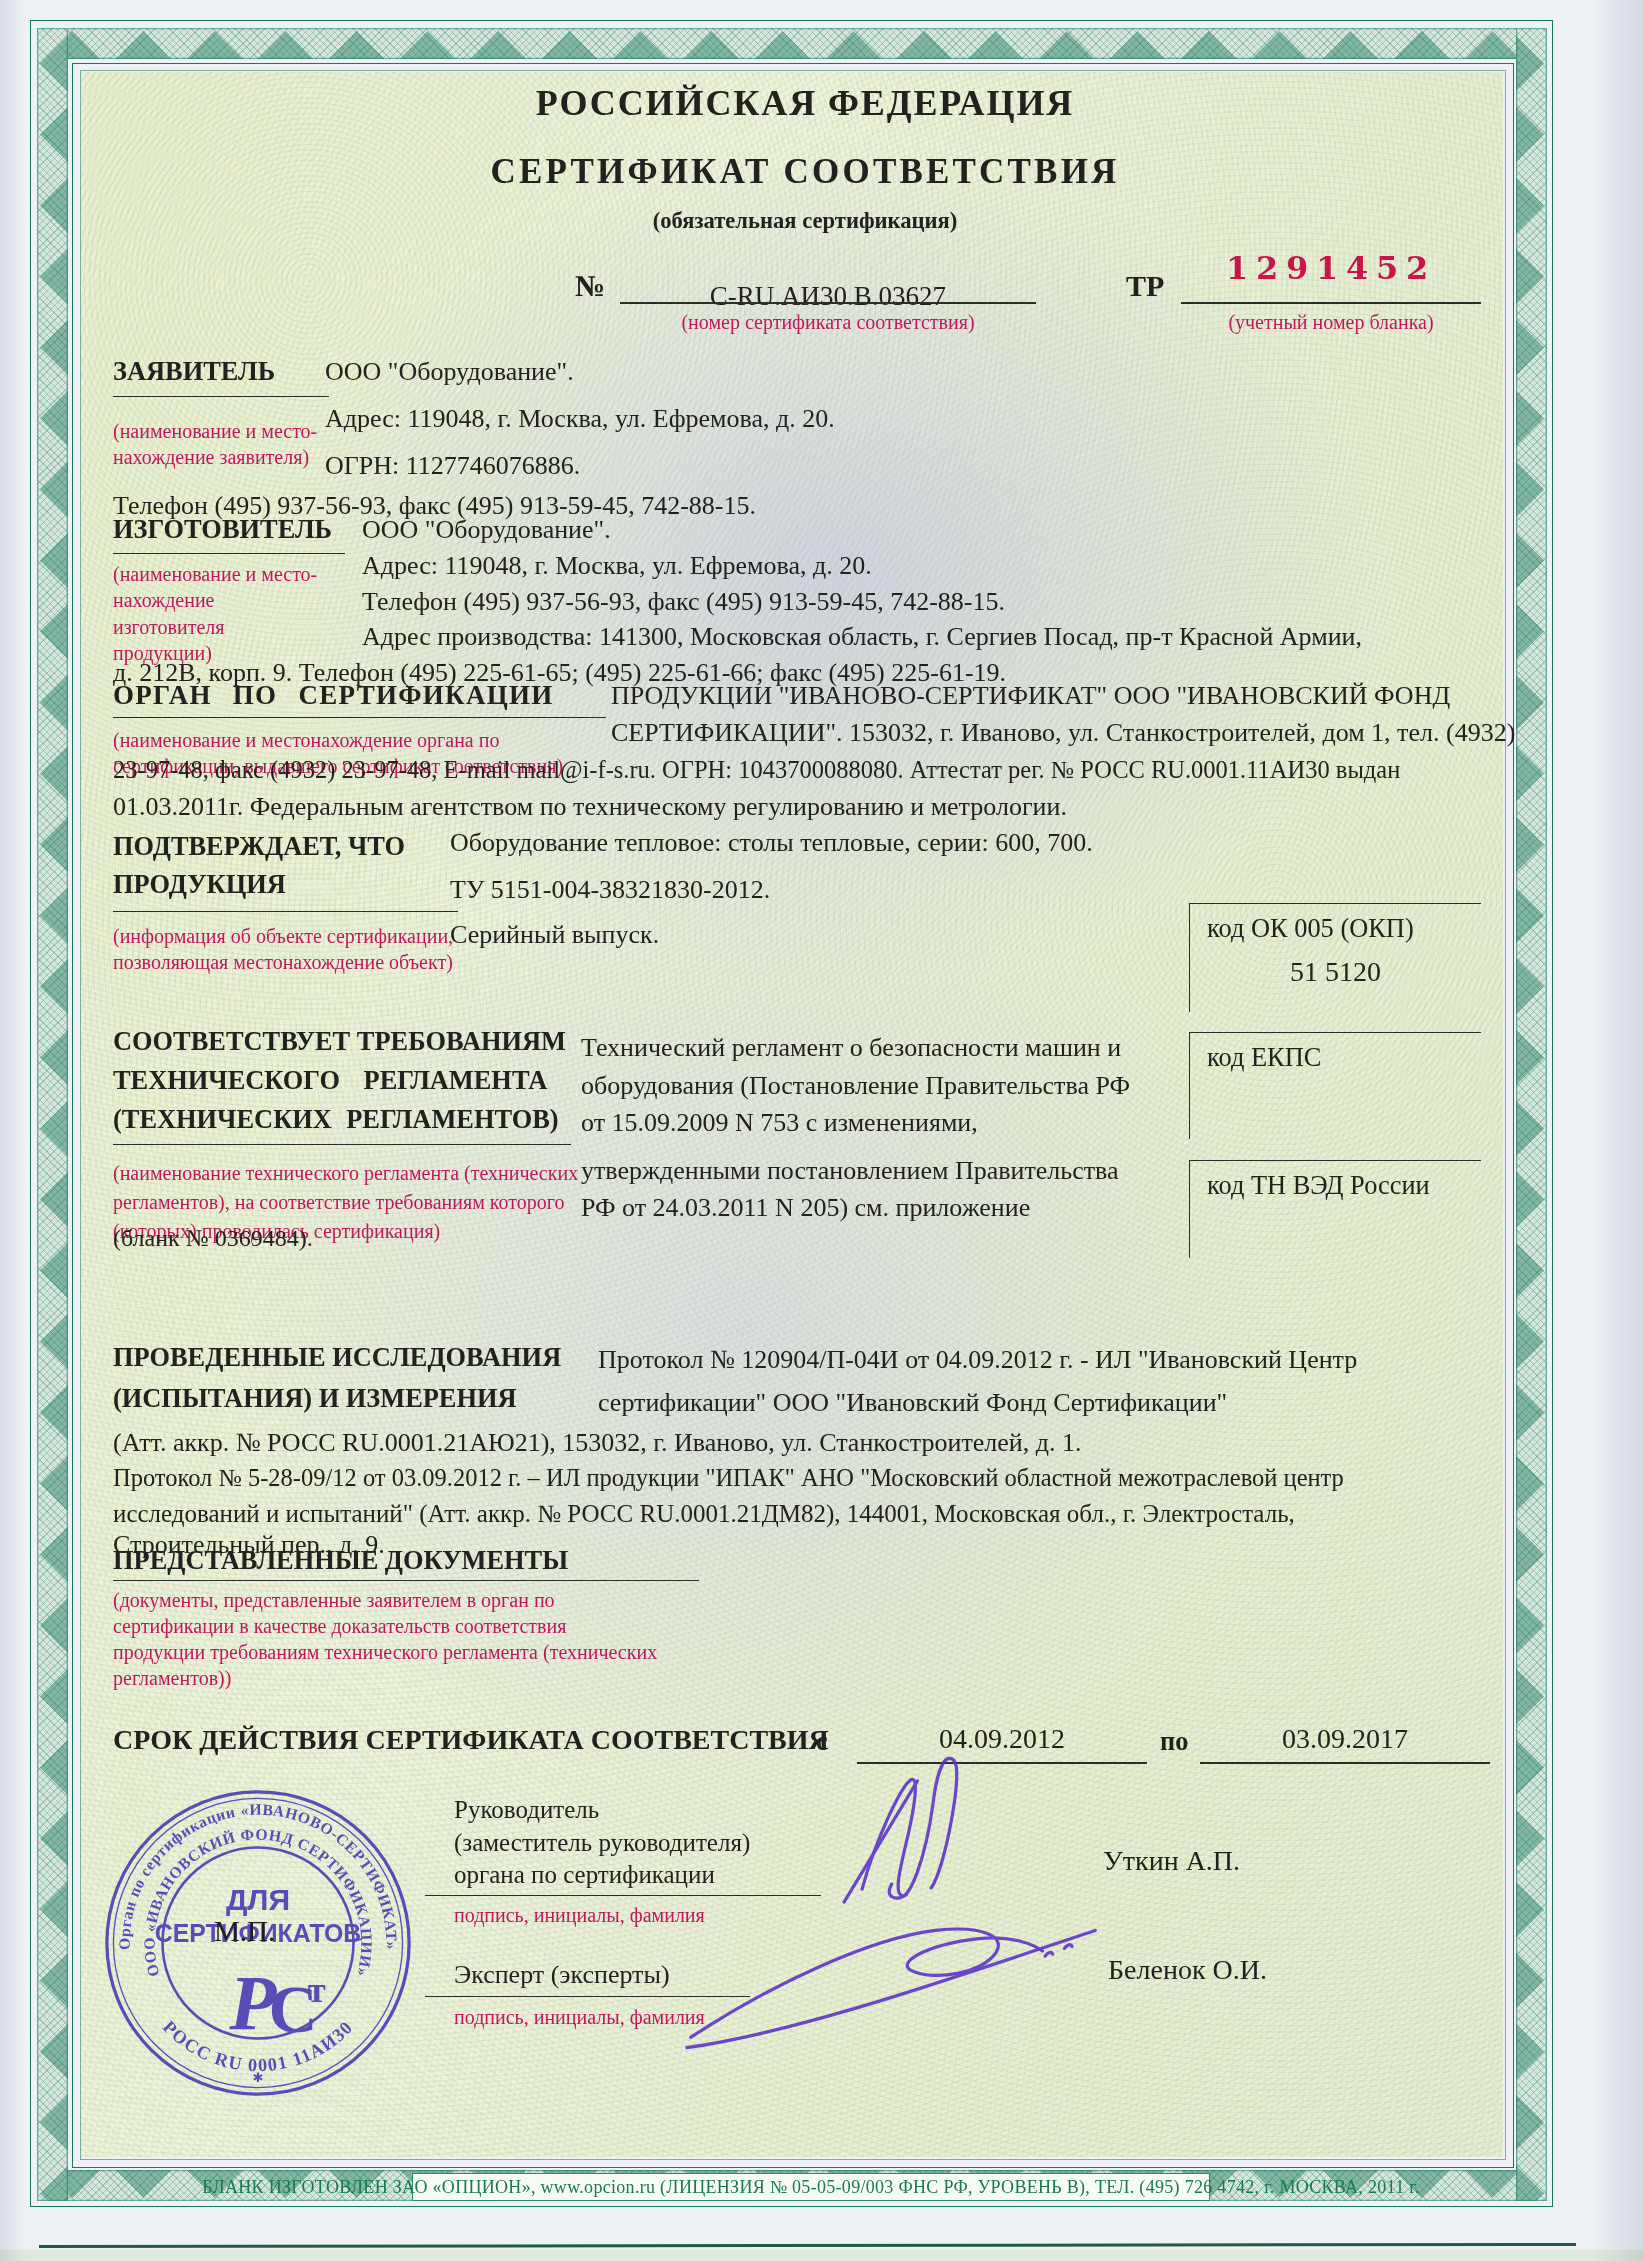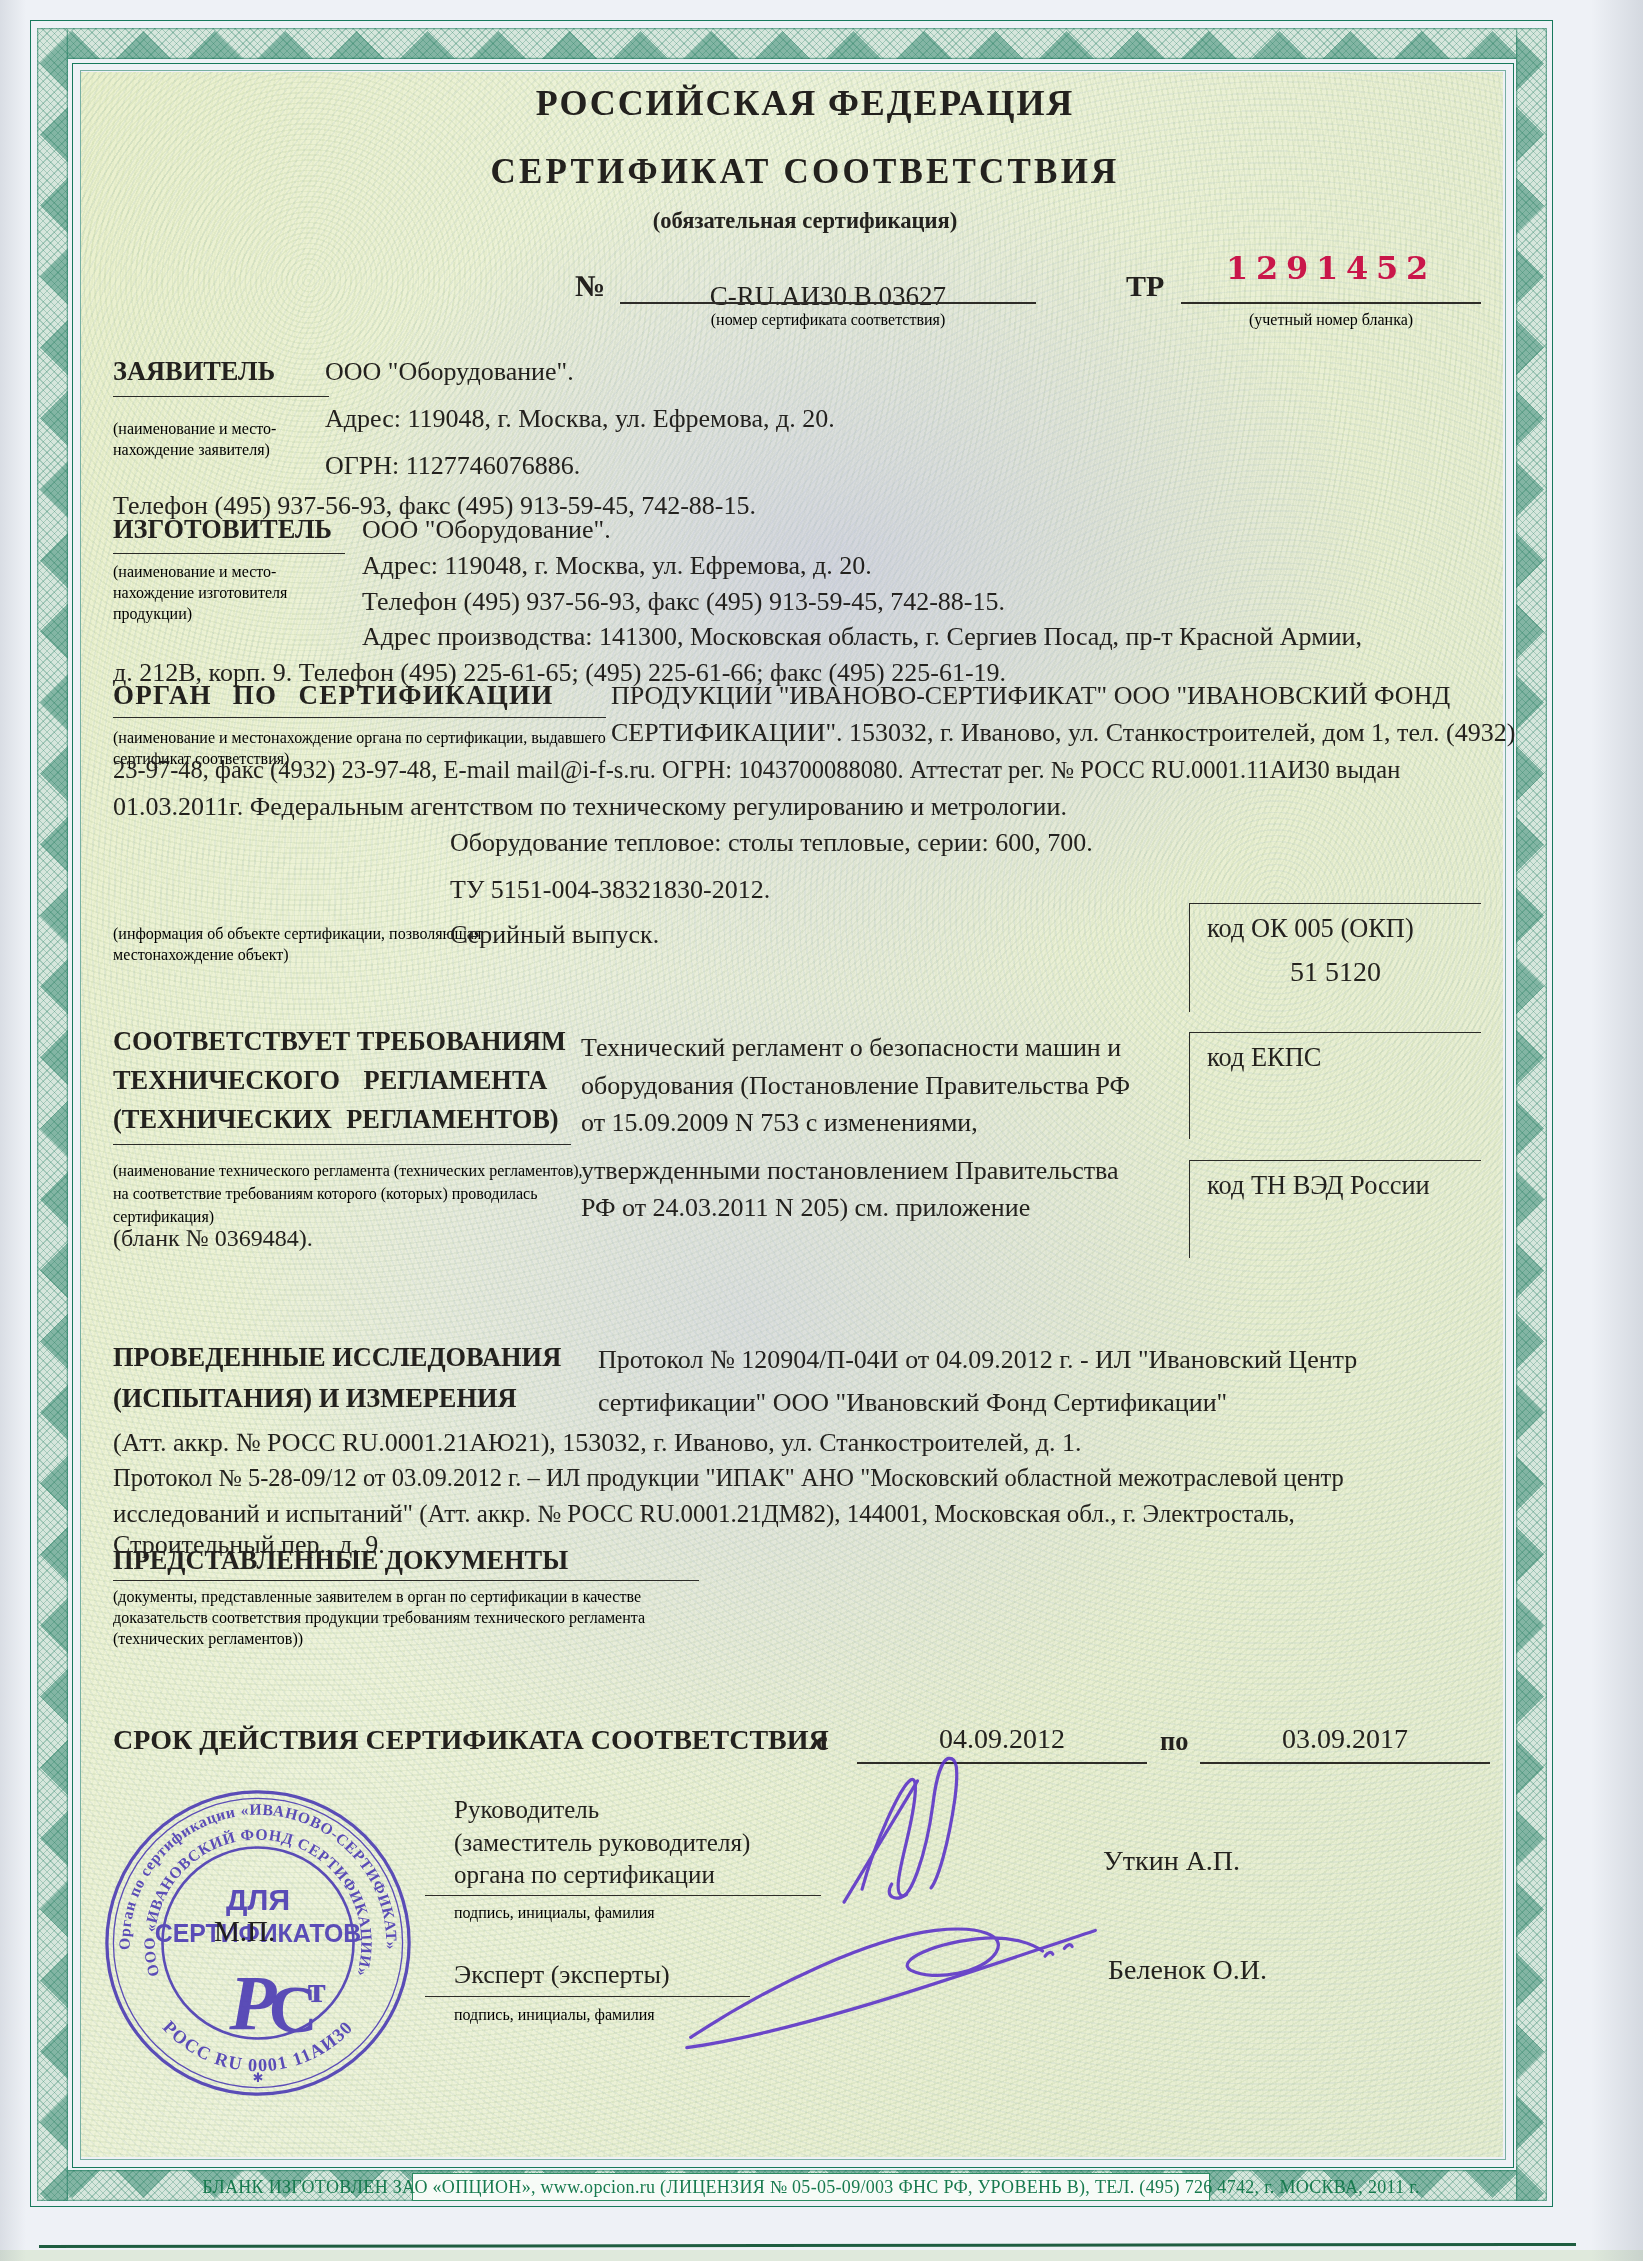--- a/index.html
+++ b/index.html
@@ -60,21 +60,21 @@
       radial-gradient(ellipse 741px 677px at 47% 60%, rgba(188,188,232,.36), rgba(188,188,232,0) 70%),
       repeating-radial-gradient(circle at 16% 10%, rgba(125,165,105,.10) 0 1.6px, rgba(0,0,0,0) 1.6px 5.2px),
       repeating-radial-gradient(circle at 84% 40%, rgba(110,150,190,.09) 0 1.6px, rgba(0,0,0,0) 1.6px 5.8px),
       repeating-linear-gradient(100deg, rgba(150,180,120,.07) 0 1.9px, rgba(0,0,0,0) 1.9px 5.8px),
       linear-gradient(105deg, #eaf0cd, #eef3da 35%, #e9efd2 70%, #e6edd2);}
 
   
   .abs{position:absolute;}
   .t{font-size:26px;line-height:1.2;white-space:nowrap;}
   .hdr{font-weight:bold;}
-  .cap{font-size:16px;line-height:1.32;color:#000000;}
+  .cap{font-size:20px;line-height:1.32;color:#be185d;}
   .sec{font-size:26.4px;font-weight:bold;white-space:nowrap;}
   .rule{background:#2e2c28;height:1.9px;}
   .center{text-align:center;}
   .red{color:#c9164a;font-family:"DejaVu Serif", serif;font-weight:bold;letter-spacing:7.7px;}
   .codebox{position:absolute;border-top:1.9px solid #2b2b28;border-left:1.9px solid #2b2b28;}
   .codebox .cb-label{font-size:26.4px;margin:9px 0 0 17px;white-space:nowrap;}
   .codebox .cb-value{font-size:28px;text-align:center;margin-top:11.6px;}
   .footer-box{position:absolute;left:412px;top:2173px;width:796px;height:26px;
     background:#f7fbf7;border:0.6px solid #2a8a60;display:flex;align-items:center;justify-content:center;}
   .footer-box span{font-size:18px;color:#177a4e;letter-spacing:0.3px;white-space:nowrap;}
@@ -124,20 +124,24 @@
   <div class="abs t" style="left:362px;top:621px;">Адрес производства: 141300, Московская область, г. Сергиев Посад, пр-т Красной Армии,</div>
   <div class="abs t" style="left:113px;top:657px;">д. 212В, корп. 9. Телефон (495) 225-61-65; (495) 225-61-66; факс (495) 225-61-19.</div>
 
   <div class="abs sec" style="left:113px;top:680px;width:493px;font-size:27px;word-spacing:13px;letter-spacing:1.3px;border-bottom:1.9px solid #2b2b28;padding-bottom:6.4px;">ОРГАН ПО СЕРТИФИКАЦИИ</div>
   <div class="abs cap" style="left:113px;top:727px;width:509px;">(наименование и местонахождение органа по сертификации, выдавшего сертификат соответствия)</div>
   <div class="abs t" style="left:611px;top:680px;">ПРОДУКЦИИ "ИВАНОВО-СЕРТИФИКАТ" ООО "ИВАНОВСКИЙ ФОНД</div>
   <div class="abs t" style="left:611px;top:717px;">СЕРТИФИКАЦИИ". 153032, г. Иваново, ул. Станкостроителей, дом 1, тел. (4932)</div>
   <div class="abs t" style="left:113px;top:755px;font-size:24.5px;">23-97-48, факс (4932) 23-97-48, E-mail mail@i-f-s.ru. ОГРН: 1043700088080. Аттестат рег. № РОСС RU.0001.11АИ30 выдан</div>
   <div class="abs t" style="left:113px;top:791px;">01.03.2011г. Федеральным агентством по техническому регулированию и метрологии.</div>
 
+  <div class="abs" style="left:113px;top:827px;width:345px;border-bottom:1.9px solid #2b2b28;padding-bottom:7.7px;">
+    <div class="sec" style="line-height:1.45;">ПОДТВЕРЖДАЕТ, ЧТО</div>
+    <div class="sec" style="line-height:1.45;">ПРОДУКЦИЯ</div>
+  </div>
   <div class="abs cap" style="left:113px;top:923px;width:419px;">(информация об объекте сертификации, позволяющая местонахождение объект)</div>
   <div class="abs t" style="left:450px;top:827px;">Оборудование тепловое: столы тепловые, серии: 600, 700.</div>
   <div class="abs t" style="left:450px;top:874px;">ТУ 5151-004-38321830-2012.</div>
   <div class="abs t" style="left:450px;top:919px;">Серийный выпуск.</div>
 
   <div class="codebox" style="left:1189px;top:903px;width:291px;height:108px;">
     <div class="cb-label">код ОК 005 (ОКП)</div>
     <div class="cb-value">51 5120</div>
   </div>
   <div class="codebox" style="left:1189px;top:1032px;width:291px;height:106px;">

